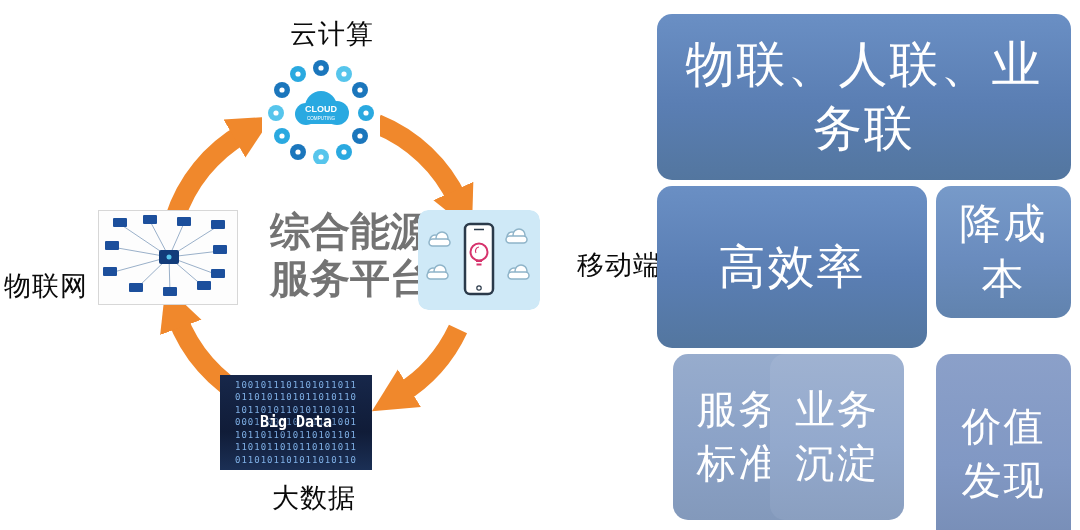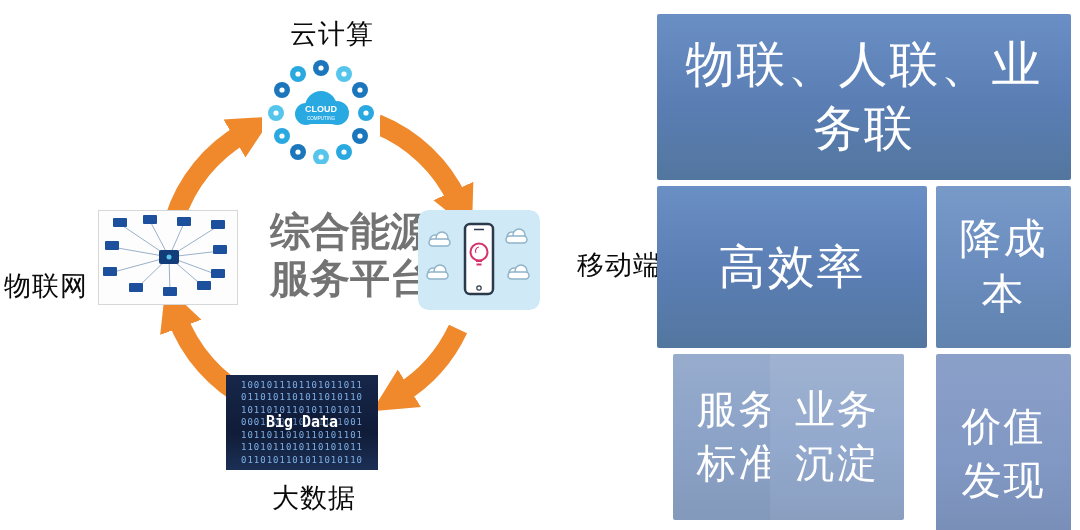--- a/index.html
+++ b/index.html
@@ -18,39 +18,39 @@
                 font-family:"Liberation Sans",sans-serif;}
 
   
   .cloud-icon{left:262px;top:58px;width:118px;height:106px;background:#fff;}
   
   .mobile-icon{left:418px;top:210px;width:122px;height:100px;border-radius:10px;overflow:hidden;}
   
   .iot-icon{left:98px;top:210px;width:140px;height:95px;background:#fdfdfd;
             border:1px solid #d7d7d7;box-sizing:border-box;}
   
-  .bigdata-icon{left:226px;top:375px;width:152px;height:95px;overflow:hidden;
+  .bigdata-icon{left:220px;top:375px;width:152px;height:95px;overflow:hidden;
                 background:linear-gradient(180deg,#17274a 0%,#101c38 60%,#1b2f55 100%);
                 display:flex;flex-direction:column;justify-content:center;}
   .binary-row{font-family:"DejaVu Sans Mono",monospace;font-size:9px;line-height:12.5px;
               color:#7fb0e6;white-space:nowrap;text-align:center;letter-spacing:1px;}
   .bigdata-title{position:absolute;left:0;top:38px;width:100%;text-align:center;
                  color:#ffffff;font-weight:bold;font-size:15px;
                  font-family:"DejaVu Sans Mono",monospace;text-shadow:0 0 4px #101c38,0 0 6px #101c38;}
 
   
-  .panel{position:absolute;border-radius:2px;color:#ffffff;display:flex;
+  .panel{position:absolute;border-radius:15px;color:#ffffff;display:flex;
          flex-direction:column;align-items:center;justify-content:center;
          text-align:center;font-family:"Liberation Serif",serif;letter-spacing:2px;}
   .panel .line{display:block;}
   .p-top{left:657px;top:14px;width:414px;height:166px;font-size:49px;line-height:1.3;
          background:linear-gradient(180deg,#6a8fc4 0%,#5a7eb3 55%,#53769f 100%);}
   .p-midleft{left:657px;top:186px;width:270px;height:162px;font-size:47px;
          background:linear-gradient(180deg,#6a8fc4 0%,#5a7eb3 55%,#53769f 100%);}
-  .p-midright{left:936px;top:186px;width:135px;height:162px;font-size:42px;line-height:1.3;
+  .p-midright{left:936px;top:186px;width:135px;height:132px;font-size:42px;line-height:1.3;
          background:linear-gradient(180deg,#779ac9 0%,#6a8cbe 55%,#6183ae 100%);}
   .p-botleft{left:657px;top:354px;width:131px;height:166px;font-size:40px;line-height:1.35;
          background:linear-gradient(180deg,#97accd 0%,#8ba2c7 55%,#8399bb 100%);margin-left:16px;}
   .p-botmid{left:770px;top:354px;width:134px;height:166px;font-size:40px;line-height:1.35;
          background:linear-gradient(180deg,#9fb2d1 0%,#93a9cd 55%,#8a9fc0 100%);align-items:center;}
   .p-botright{left:936px;top:354px;width:135px;height:200px;font-size:40px;line-height:1.35;
          background:linear-gradient(180deg,#8ba0c9 0%,#8198c4 55%,#768cb4 100%);}
 </style>
 </head>
 <body>

